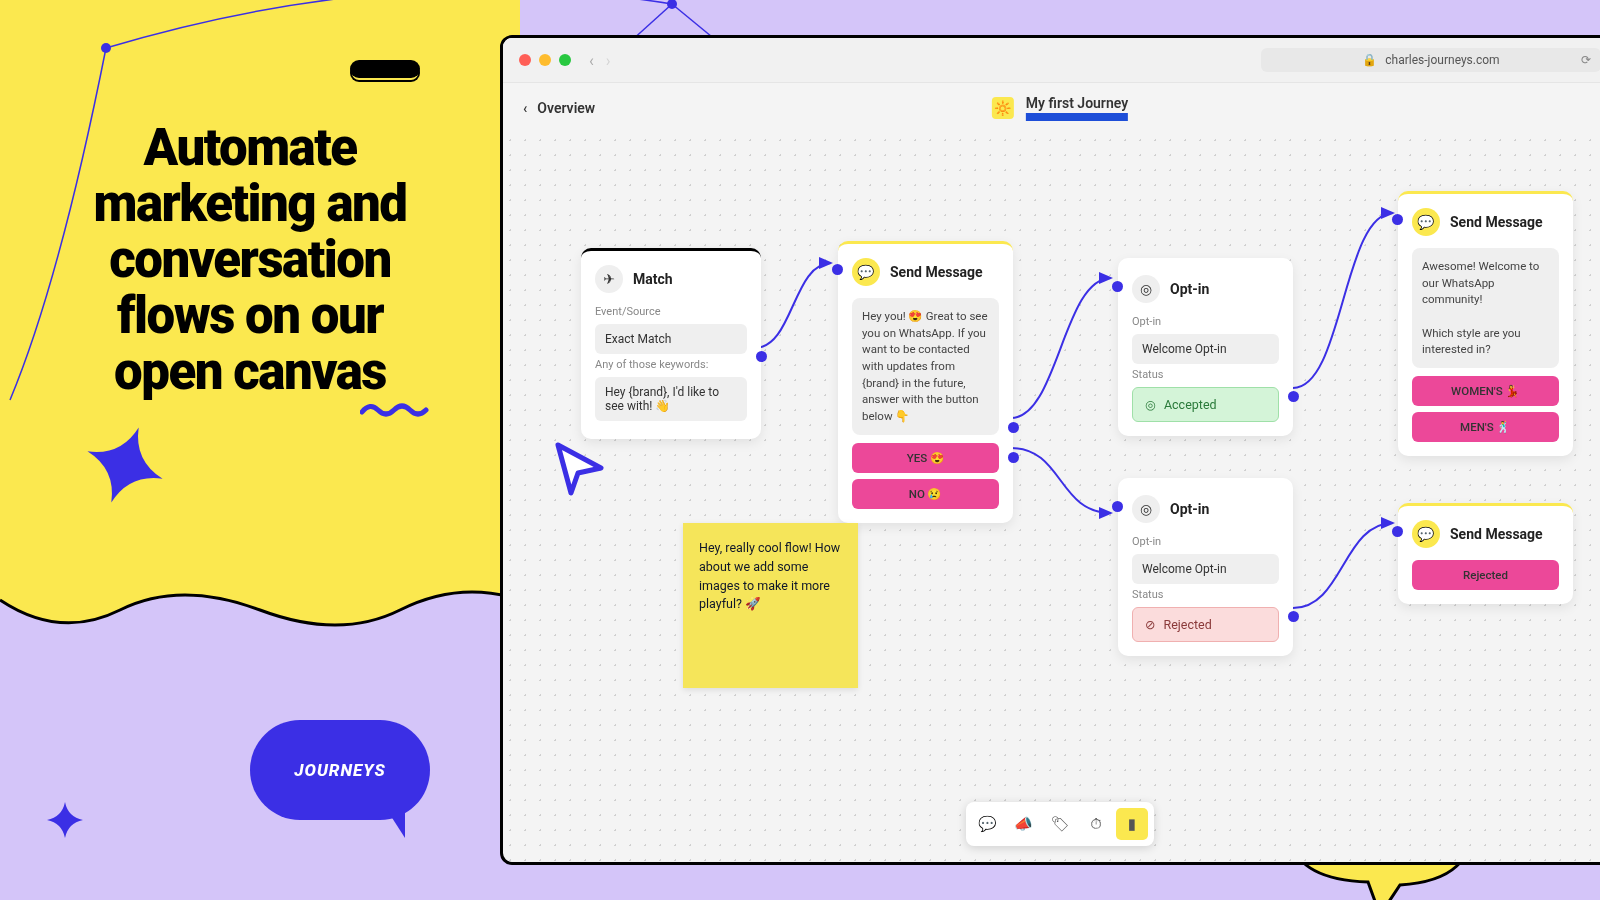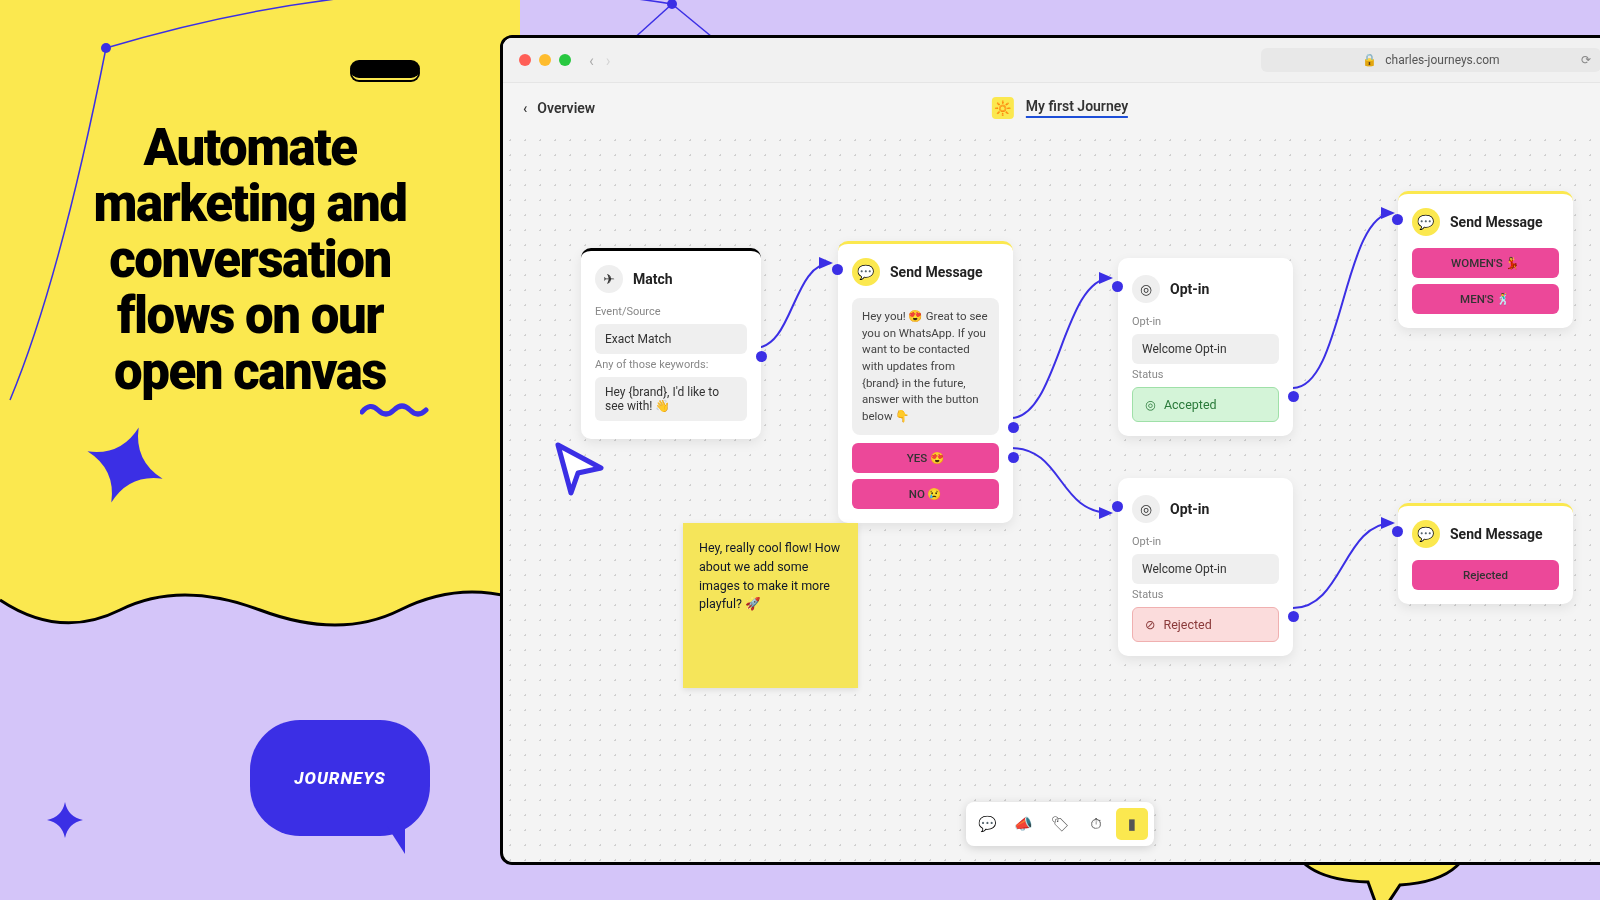--- a/index.html
+++ b/index.html
@@ -4,39 +4,39 @@
 <style>
 * { box-sizing: border-box; margin: 0; padding: 0; }
 body { font-family: -apple-system, BlinkMacSystemFont, 'Segoe UI', Roboto, sans-serif; width: 1600px; height: 900px; overflow: hidden; position: relative; background: #D4C5F9; }
 .yellow-bg { position: absolute; top: 0; left: 0; width: 520px; height: 680px; background: #FBE84F; }
 .yellow-wave { position: absolute; top: 560px; left: 0; width: 520px; height: 120px; }
 .headline { position: absolute; top: 120px; left: 90px; width: 320px; font-size: 51px; font-weight: 900; line-height: 1.1; letter-spacing: -1.5px; text-align: center; color: #000; }
 .pill { position: absolute; top: 60px; left: 350px; width: 70px; height: 18px; background: #000; border-radius: 10px; border-bottom: 2px solid #000; box-shadow: 0 4px 0 -2px #FBE84F, 0 4px 0 0 #000; }
 .squiggle { position: absolute; top: 400px; left: 360px; }
 .star-shape { position: absolute; top: 420px; left: 80px; }
 .small-star { position: absolute; top: 800px; left: 45px; }
-.journeys-bubble { position: absolute; top: 720px; left: 250px; width: 180px; height: 116px; background: #3B2FE5; border-radius: 50px; display: flex; align-items: center; justify-content: center; }
+.journeys-bubble { position: absolute; top: 720px; left: 250px; width: 180px; height: 100px; background: #3B2FE5; border-radius: 50px; display: flex; align-items: center; justify-content: center; }
 .journeys-bubble::after { content: ''; position: absolute; bottom: -18px; right: 25px; width: 0; height: 0; border-left: 18px solid transparent; border-top: 28px solid #3B2FE5; }
 .journeys-label { color: #fff; font-weight: 800; font-style: italic; font-size: 17px; letter-spacing: 1px; }
 .chat-bubble { position: absolute; bottom: -20px; right: 100px; }
 .browser-window { position: absolute; top: 35px; left: 500px; width: 1120px; height: 830px; background: #F4F4F4; border: 3px solid #000; border-radius: 12px; overflow: hidden; }
 .browser-chrome { height: 45px; background: #F1F1F1; display: flex; align-items: center; padding: 0 16px; gap: 8px; border-bottom: 1px solid #e5e5e5; }
 .traffic-lights { display: flex; gap: 8px; }
 .traffic-light { width: 12px; height: 12px; border-radius: 50%; }
 .tl-red { background: #FF5F57; }
 .tl-yellow { background: #FEBC2E; }
 .tl-green { background: #28C840; }
 .nav-arrows { display: flex; gap: 12px; margin-left: 10px; color: #aaa; font-size: 16px; }
 .address-bar { margin-left: auto; display: flex; align-items: center; gap: 8px; background: #E8E8E8; border-radius: 6px; padding: 5px 20px; font-size: 12px; color: #555; width: 340px; justify-content: center; position: relative; }
 .address-bar .refresh { position: absolute; right: 10px; color: #888; }
 .app-header { height: 50px; display: flex; align-items: center; padding: 0 20px; position: relative; }
 .overview-btn { display: flex; align-items: center; gap: 10px; font-size: 14px; font-weight: 600; color: #333; }
 .journey-title { position: absolute; left: 50%; transform: translateX(-50%); display: flex; align-items: center; gap: 12px; }
 .journey-title .sun { width: 22px; height: 22px; background: #FBE84F; border-radius: 4px; display: flex; align-items: center; justify-content: center; font-size: 14px; }
-.journey-title .name { font-size: 14px; font-weight: 600; color: #333; border-bottom: 2px solid #1d4ed8; padding-bottom: 2px; }
+.journey-title .name { font-size: 14px; font-weight: 600; color: #333; border-bottom: 8px solid #1d4ed8; padding-bottom: 2px; }
 .canvas { position: absolute; top: 95px; left: 0; right: 0; bottom: 0; background-image: radial-gradient(circle, #d0d0d0 1px, transparent 1px); background-size: 15px 15px; }
 .node { position: absolute; background: #fff; border-radius: 10px; box-shadow: 0 4px 12px rgba(0,0,0,0.08); padding: 14px; border-top: 3px solid transparent; }
 .node.start-node { border-top-color: #000; }
 .node.msg-node { border-top-color: #FBE84F; }
 .node-header { display: flex; align-items: center; gap: 10px; margin-bottom: 12px; }
 .node-icon { width: 28px; height: 28px; border-radius: 50%; background: #FBE84F; display: flex; align-items: center; justify-content: center; font-size: 14px; color: #333; }
 .node-icon.gray { background: #EFEFEF; }
 .node-title { font-size: 14px; font-weight: 700; color: #222; }
 .node-label { font-size: 11px; color: #888; margin-bottom: 6px; margin-top: 4px; }
 .node-field { background: #EFEFEF; border-radius: 6px; padding: 8px 10px; font-size: 12px; color: #333; margin-bottom: 4px; }
@@ -198,20 +198,23 @@
       </div>
       <div class="port" style="left:-6px;top:20px"></div>
       <div class="port" style="right:-6px;top:130px"></div>
     </div>
 
     <div class="node msg-node" style="left:895px;top:58px;width:175px">
       <div class="node-header">
         <div class="node-icon">💬</div>
         <div class="node-title">Send Message</div>
       </div>
+      <div class="msg-body" style="white-space:pre-line">Awesome! Welcome to our WhatsApp community!
+
+Which style are you interested in?</div>
       <div class="msg-btn">WOMEN'S 💃</div>
       <div class="msg-btn">MEN'S 🕺</div>
       <div class="port" style="left:-6px;top:20px"></div>
     </div>
 
     <div class="node msg-node" style="left:895px;top:370px;width:175px">
       <div class="node-header">
         <div class="node-icon">💬</div>
         <div class="node-title">Send Message</div>
       </div>

